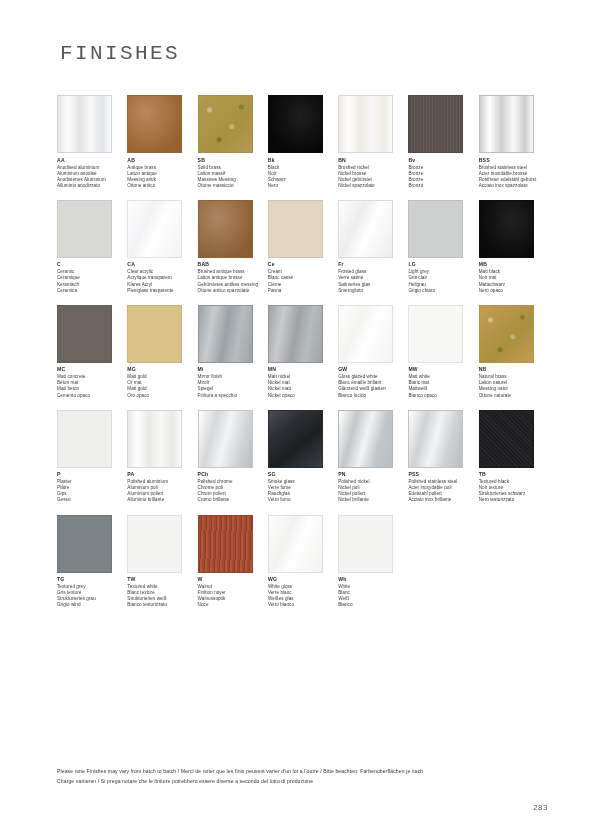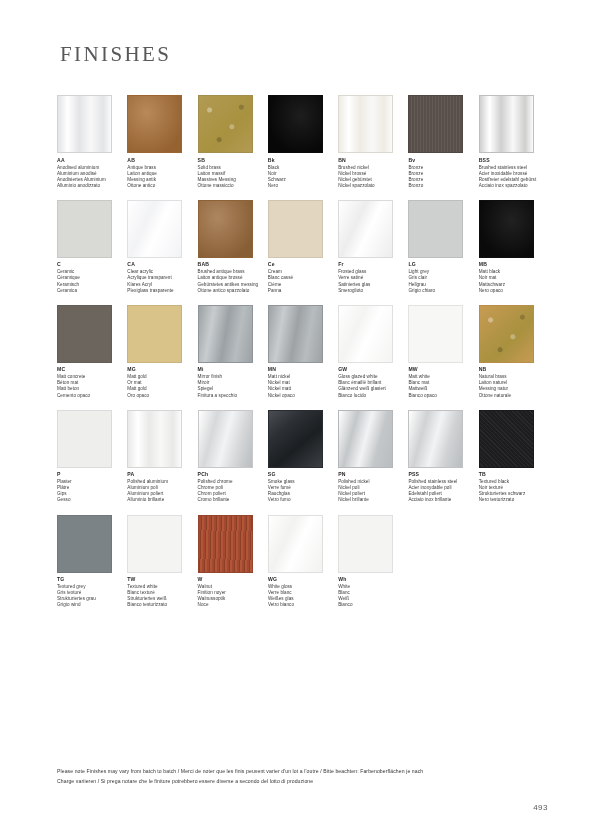--- a/index.html
+++ b/index.html
@@ -15,21 +15,21 @@
     position:absolute;inset:0;
     padding:0;
   }
   .page-title{
     position:absolute;
     left:60px;top:42px;
     font-size:21px;
     letter-spacing:2.4px;
     font-weight:300;
     color:#58585a;
-    font-family:Liberation Serif, serif;
+    font-family:Liberation Mono, monospace;
   }
   .grid{
     position:absolute;
     left:57px;top:95px;
     width:492px;
   }
   .row{
     display:flex;
     gap:0px;
     margin-bottom:11px;
@@ -498,15 +498,15 @@
           </div>
         </div>
       </div>
     </div>
 
   <div class="footnote">
     <div>Please note Finishes may vary from batch to batch / Merci de noter que les finis peuvent varier d'un lot a l'outre / Bitte beachten: Farbenoberflächen je nach</div>
     <div>Charge variieren / Si prega notare che le finiture potrebbero essere diverse a secondo del lotto di produzione</div>
   </div>
 
-  <div class="pageno">493</div>
+  <div class="pageno">283</div>
 
 </div>
 
 </body></html>

